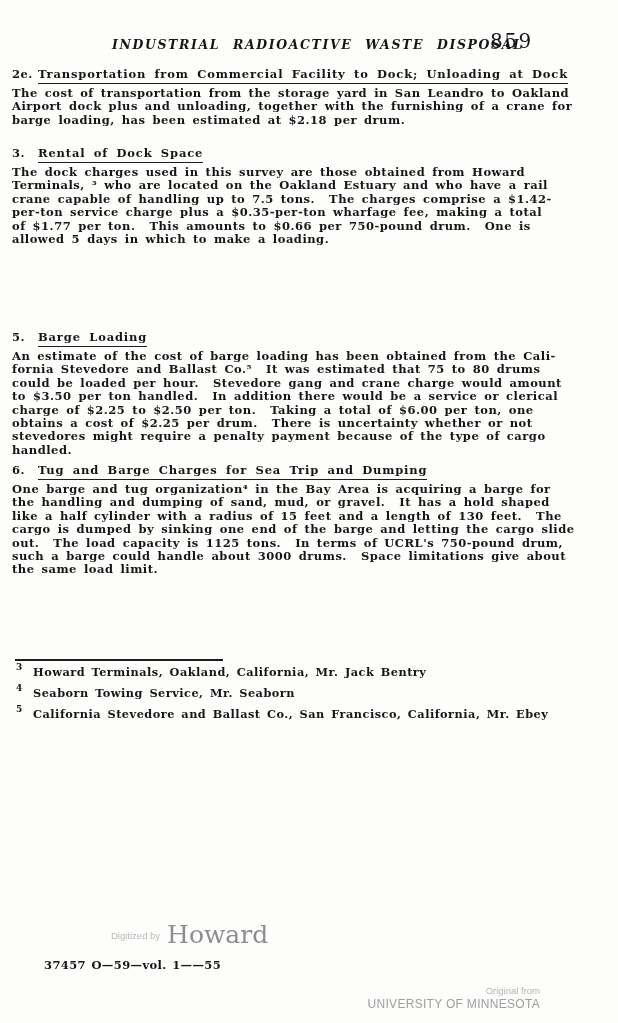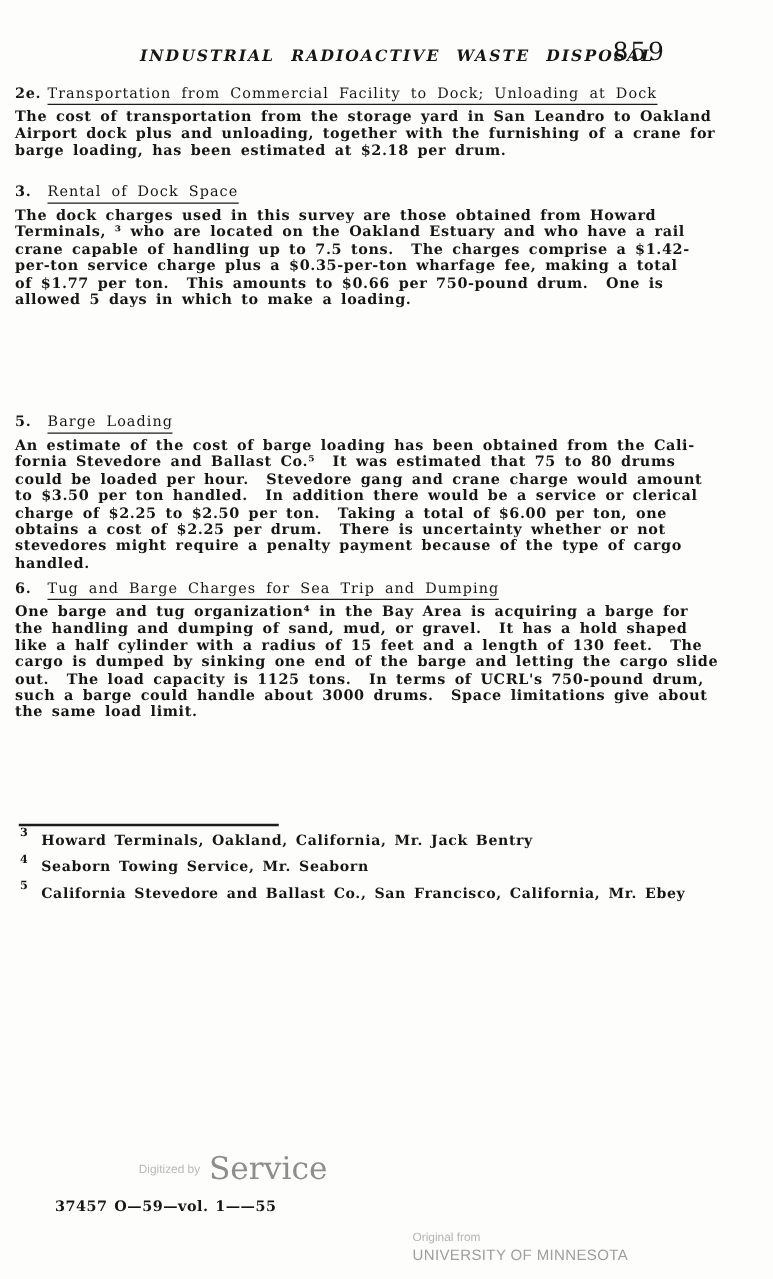--- a/index.html
+++ b/index.html
@@ -18,21 +18,21 @@
     position:absolute;left:490px;top:29px;
     font-size:20px;font-weight:400;letter-spacing:1.5px;
   }
   .section{position:absolute;left:12px;width:596px;}
   .sec-head{white-space:nowrap;}
   .sec-num{
     display:inline-block;width:26px;
     font-size:11.5px;font-weight:700;letter-spacing:.5px;
   }
   .sec-title{
-    font-size:11.5px;font-weight:400;letter-spacing:.85px;word-spacing:3.5px;
+    font-size:11.5px;font-weight:700;letter-spacing:.85px;word-spacing:3.5px;
     border-bottom:1.7px solid #1c1c1c;padding-bottom:2px;margin-top:32px;
   }
   .sec-body{
     margin-top:5px;
     font-size:11.5px;font-weight:700;line-height:13.4px;
     letter-spacing:.5px;word-spacing:2.5px;
     white-space:pre;
   }
   .sec-2e{top:63px;}
   .sec-3{top:142px;}
@@ -61,21 +61,21 @@
     position:absolute;left:111px;top:923px;
     display:flex;align-items:center;
     font-family:"Liberation Sans", sans-serif;
   }
   .digitized-by{font-size:9.5px;color:#b8b8b8;margin-right:7px;}
   .google-logo{
     font-family:"DejaVu Serif", serif;
     font-size:25px;color:#8d8d8d;line-height:24px;
   }
   .footer-right{
-    position:absolute;left:330px;top:985px;width:210px;text-align:left;
+    position:absolute;left:330px;top:985px;width:210px;text-align:right;
     font-family:"Liberation Sans", sans-serif;
   }
   .original-from{font-size:9.5px;color:#b4b4b4;}
   .institution{font-size:12px;color:#9e9e9e;letter-spacing:.3px;margin-top:1px;}
 </style>
 </head>
 <body>
 
 <div class="page">
 
@@ -147,21 +147,21 @@
     <div class="footnote">
       <span class="fn-marker">5</span>
       <span class="fn-text">California Stevedore and Ballast Co., San Francisco, California, Mr. Ebey</span>
     </div>
   </div>
 
   <div class="printer-mark">37457 O—59—vol. 1——55</div>
 
   <div class="footer-left">
     <span class="digitized-by">Digitized by</span>
-    <span class="google-logo">Service</span>
+    <span class="google-logo">Howard</span>
   </div>
 
   <div class="footer-right">
     <div class="original-from">Original from</div>
     <div class="institution">UNIVERSITY OF MINNESOTA</div>
   </div>
 
 </div>
 
 </body></html>

